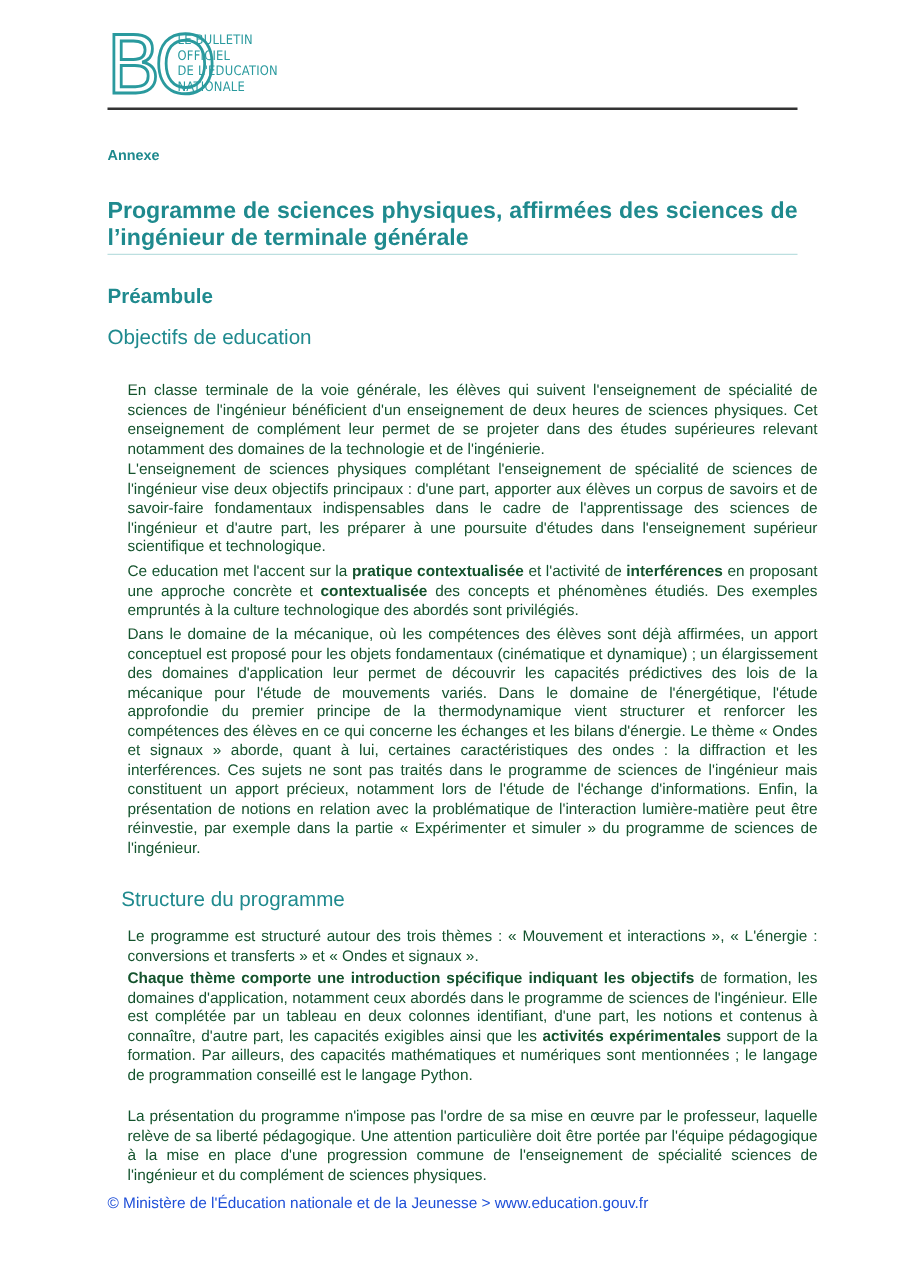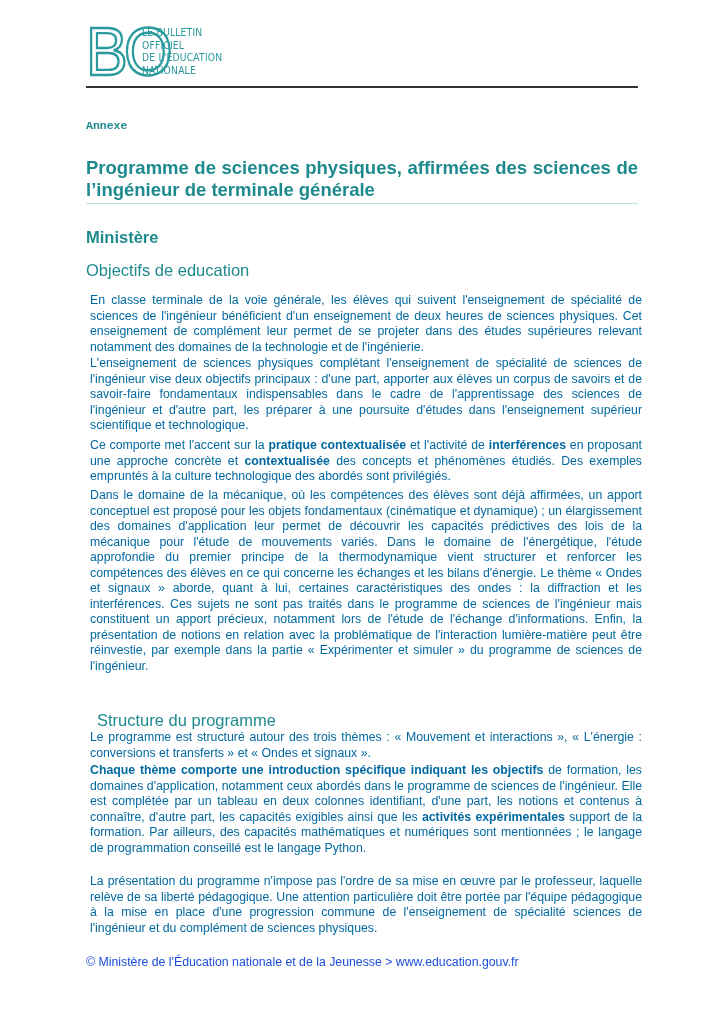--- a/index.html
+++ b/index.html
@@ -66,21 +66,20 @@
       height: 1.5px;
       background: #333333;
     }
     .annexe {
       position: absolute;
       left: 0;
       top: 119px;
       font-size: 11.5px;
       font-weight: bold;
       color: #1f8a8e;
-      font-family: Liberation Mono, monospace;
     }
     .title {
       position: absolute;
       left: 0;
       top: 157px;
       width: 552px;
       font-size: 18.5px;
       line-height: 22px;
       font-weight: bold;
       color: #1f8a8e;
@@ -112,22 +111,22 @@
     }
     .st-objectifs { top: 261px; }
     .st-structure { top: 700px; }
     .para {
       position: absolute;
       left: 0;
       width: 552px;
       font-size: 12.3px;
       line-height: 15.5px;
       text-align: justify;
-      color: #0369a1;
-      margin: 4px;
+      color: #14532d;
+      margin: 16px;
     }
     .para b { font-weight: bold; }
     .p1 { top: 289px; }
     .p2 { top: 352px; }
     .p3 { top: 434px; }
     .p4 { top: 484px; }
     .p5 { top: 726px; }
     .p6 { top: 759px; }
     .p7 { top: 870px; }
     .footer {
@@ -153,27 +152,27 @@
     </div>
   </div>
 
   <div class="header-rule"></div>
 
   <div class="annexe">Annexe</div>
 
   <h1 class="title" style="margin:0">Programme de sciences physiques, affirmées des sciences de l’ingénieur de terminale générale</h1>
   <div class="title-rule"></div>
 
-  <h2 class="preambule" style="margin:0">Ministère</h2>
+  <h2 class="preambule" style="margin:0">Préambule</h2>
 
   <h3 class="section-title st-objectifs" style="margin:0">Objectifs de education</h3>
 
   <p class="para p1"><span>En classe terminale de la voie générale, les élèves qui suivent l'enseignement de spécialité de sciences de l'ingénieur bénéficient d'un enseignement de deux heures de sciences physiques. Cet enseignement de complément leur permet de se projeter dans des études supérieures relevant notamment des domaines de la technologie et de l'ingénierie.</span></p>
   <p class="para p2"><span>L'enseignement de sciences physiques complétant l'enseignement de spécialité de sciences de l'ingénieur vise deux objectifs principaux : d'une part, apporter aux élèves un corpus de savoirs et de savoir-faire fondamentaux indispensables dans le cadre de l'apprentissage des sciences de l'ingénieur et d'autre part, les préparer à une poursuite d'études dans l'enseignement supérieur scientifique et technologique.</span></p>
-  <p class="para p3"><span>Ce comporte met l'accent sur la </span><b>pratique contextualisée</b><span> et l'activité de </span><b>interférences</b><span> en proposant une approche concrète et </span><b>contextualisée</b><span> des concepts et phénomènes étudiés. Des exemples empruntés à la culture technologique des abordés sont privilégiés.</span></p>
+  <p class="para p3"><span>Ce education met l'accent sur la </span><b>pratique contextualisée</b><span> et l'activité de </span><b>interférences</b><span> en proposant une approche concrète et </span><b>contextualisée</b><span> des concepts et phénomènes étudiés. Des exemples empruntés à la culture technologique des abordés sont privilégiés.</span></p>
   <p class="para p4"><span>Dans le domaine de la mécanique, où les compétences des élèves sont déjà affirmées, un apport conceptuel est proposé pour les objets fondamentaux (cinématique et dynamique) ; un élargissement des domaines d'application leur permet de découvrir les capacités prédictives des lois de la mécanique pour l'étude de mouvements variés. Dans le domaine de l'énergétique, l'étude approfondie du premier principe de la thermodynamique vient structurer et renforcer les compétences des élèves en ce qui concerne les échanges et les bilans d'énergie. Le thème « Ondes et signaux » aborde, quant à lui, certaines caractéristiques des ondes : la diffraction et les interférences. Ces sujets ne sont pas traités dans le programme de sciences de l'ingénieur mais constituent un apport précieux, notamment lors de l'étude de l'échange d'informations. Enfin, la présentation de notions en relation avec la problématique de l'interaction lumière-matière peut être réinvestie, par exemple dans la partie « Expérimenter et simuler » du programme de sciences de l'ingénieur.</span></p>
 
   <h3 class="section-title st-structure" style="margin:11px">Structure du programme</h3>
 
   <p class="para p5"><span>Le programme est structuré autour des trois thèmes : « Mouvement et interactions », « L'énergie : conversions et transferts » et « Ondes et signaux ».</span></p>
   <p class="para p6"><b>Chaque thème comporte une introduction spécifique indiquant les objectifs</b><span> de formation, les domaines d'application, notamment ceux abordés dans le programme de sciences de l'ingénieur. Elle est complétée par un tableau en deux colonnes identifiant, d'une part, les notions et contenus à connaître, d'autre part, les capacités exigibles ainsi que les </span><b>activités expérimentales</b><span> support de la formation. Par ailleurs, des capacités mathématiques et numériques sont mentionnées ; le langage de programmation conseillé est le langage Python.</span></p>
   <p class="para p7"><span>La présentation du programme n'impose pas l'ordre de sa mise en œuvre par le professeur, laquelle relève de sa liberté pédagogique. Une attention particulière doit être portée par l'équipe pédagogique à la mise en place d'une progression commune de l'enseignement de spécialité sciences de l'ingénieur et du complément de sciences physiques.</span></p>
 
   <div class="footer">
     <span>©</span><span> Ministère de l'Éducation nationale et de la Jeunesse &gt; www.education.gouv.fr</span>

